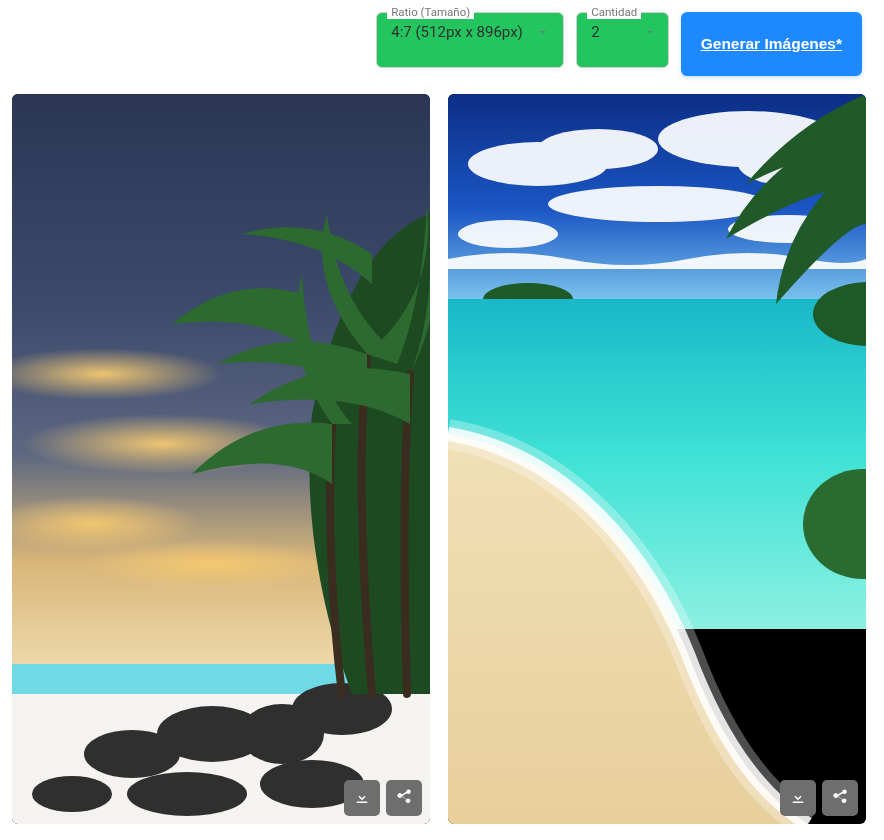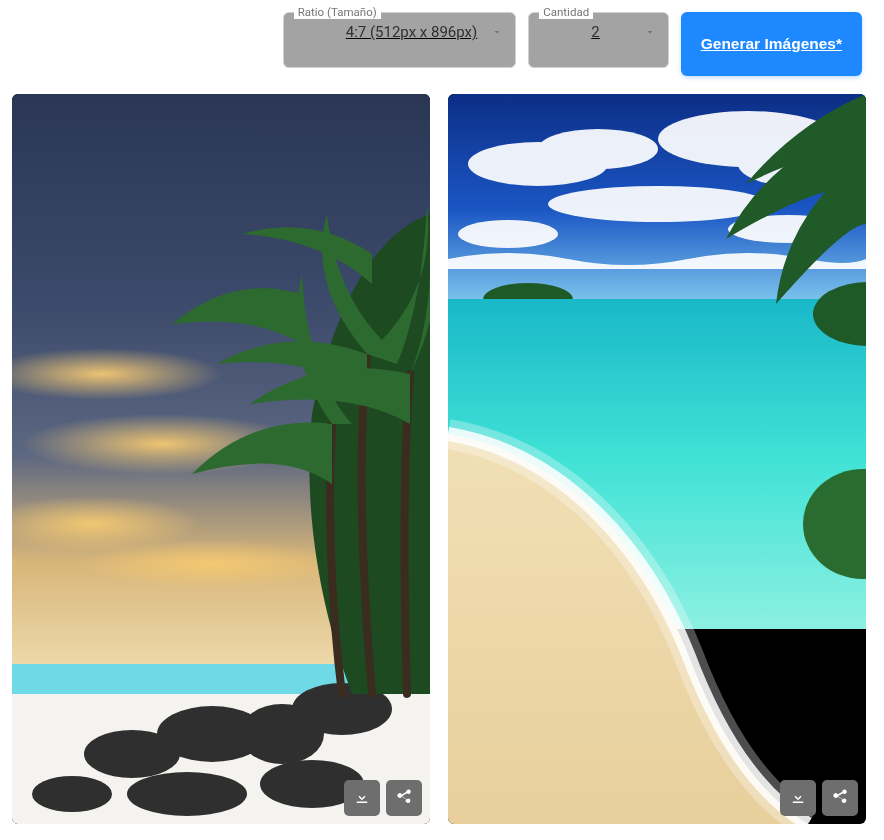--- a/index.html
+++ b/index.html
@@ -14,42 +14,40 @@
       justify-content: flex-end;
       align-items: stretch;
       gap: 12px;
       margin-bottom: 18px;
       padding-right: 10px;
     }
     .field-wrap {
       position: relative;
       border: 1px solid #d0d0d0;
       border-radius: 6px;
-      background: #a3a3a3;
+      background: #22c55e;
       display: flex;
       align-items: center;
       padding: 0 8px 16px 14px;
       height: 56px;
-      text-decoration: underline;
     }
     .field-wrap .legend {
       position: absolute;
       top: -8px;
       left: 10px;
       background: #fff;
       padding: 0 4px;
       font-size: 11.5px;
       color: #757575;
       line-height: 14px;
     }
     .field-wrap .value {
       font-size: 15px;
       color: #303030;
       white-space: nowrap;
-      margin-left: 48px;
     }
     .field-wrap .caret {
       margin-left: 10px;
       width: 20px;
       height: 20px;
       display: flex;
       align-items: center;
       justify-content: center;
       color: #757575;
     }

